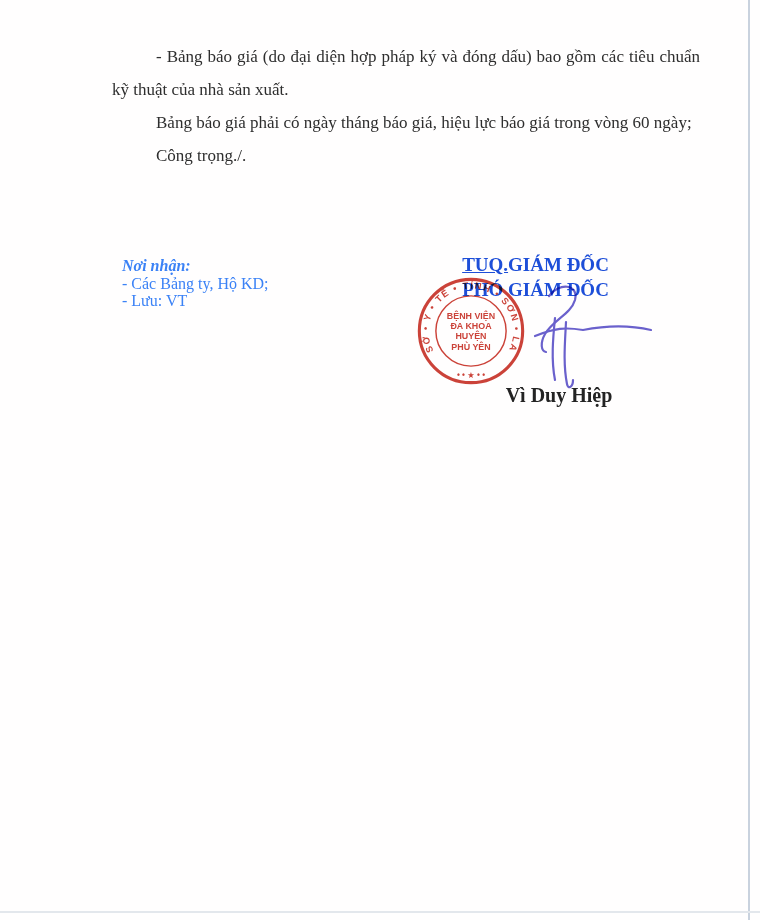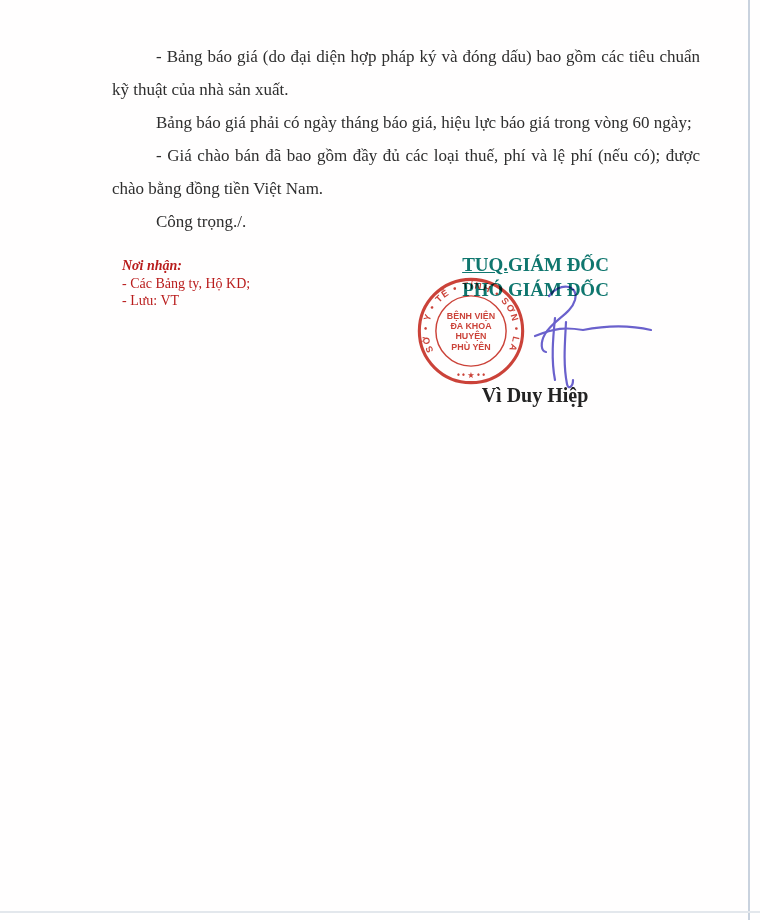--- a/index.html
+++ b/index.html
@@ -11,45 +11,44 @@
   .edge-right{position:absolute;left:748px;top:0;width:2px;height:920px;background:#c9d2de;}
   .edge-bottom{position:absolute;left:0;top:911px;width:760px;height:2px;background:#e3e7ec;}
 
   
   .body-text{position:absolute;left:100px;top:40px;width:588px;
              font-size:17px;line-height:33px;color:#2e2e2e;text-align:justify;margin-left:12px;}
   .body-text p{margin:0;text-indent:44px;}
   .closing{text-align:left;}
 
   
-  .recipients{position:absolute;left:122px;top:257px;color:#b91c1c;font-size:14px;line-height:17.5px;}
+  .recipients{position:absolute;left:122px;top:257px;color:#3b82f6;font-size:16px;line-height:17.5px;}
   .recipients .head{font-weight:bold;font-style:italic;}
 
   
   .signoff-title{position:absolute;left:438px;top:252px;width:195px;text-align:center;
-                 font-weight:bold;font-size:19px;line-height:25px;color:#0f766e;z-index:2;}
+                 font-weight:bold;font-size:19px;line-height:25px;color:#1d4ed8;z-index:2;}
   .signoff-title .u{text-decoration:underline;}
-  .signer-name{position:absolute;left:455px;top:384px;width:160px;text-align:center;
+  .signer-name{position:absolute;left:479px;top:384px;width:160px;text-align:center;
                font-weight:bold;font-size:20px;color:#232323;z-index:2;}
 
   .stamp{position:absolute;left:409px;top:269px;width:124px;height:124px;z-index:3;
          mix-blend-mode:multiply;opacity:.95;}
   .sign-scribble{position:absolute;left:505px;top:280px;width:152px;height:118px;z-index:4;
                  mix-blend-mode:multiply;opacity:.9;}
   .stamp text{font-family:"Liberation Sans","DejaVu Sans",sans-serif;font-weight:bold;}
 </style>
 </head>
 <body>
 
 <div class="page">
 
   <div class="body-text">
     <p>- Bảng báo giá (do đại diện hợp pháp ký và đóng dấu) bao gồm các tiêu chuẩn kỹ thuật của nhà sản xuất.</p>
     <p>Bảng báo giá phải có ngày tháng báo giá, hiệu lực báo giá trong vòng 60 ngày;</p>
-    <p>- Giá chào bán đã bao gồm đầy đủ các loại thuế, phí và lệ phí (nếu có); được chào bằng đồng tiền Việt Nam.</p>
     <p class="closing">Công trọng./.</p>
   </div>
 
   <div class="recipients">
     <div class="head">Nơi nhận:</div>
     <div>- Các Bảng ty, Hộ KD;</div>
     <div>- Lưu: VT</div>
   </div>
 
   <div class="signoff-title">

